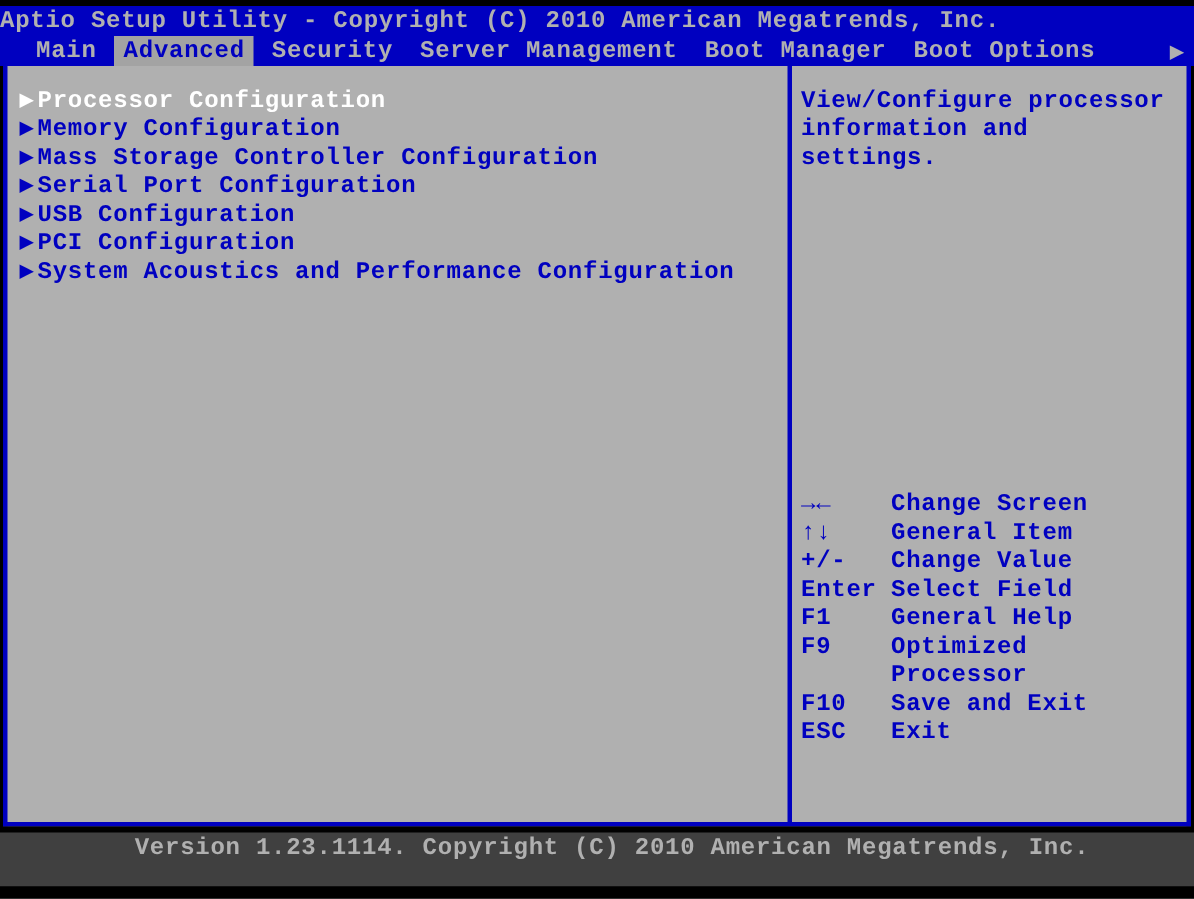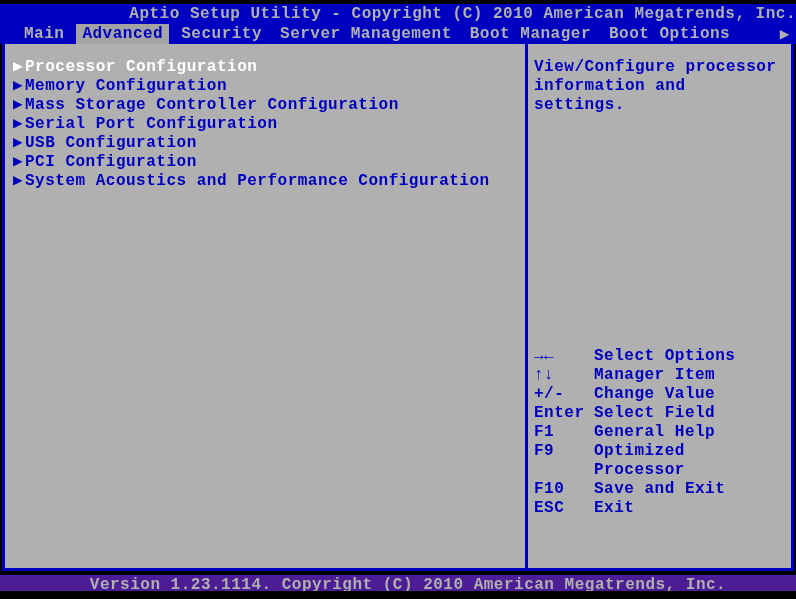--- a/index.html
+++ b/index.html
@@ -21,21 +21,21 @@
     flex-direction: column;
   }
   .black-bar {
     height: 4px;
     background: #000;
     width: 100%;
   }
   .title-bar {
     background: #0000c0;
     color: #b0b0b0;
-    text-align: right;
+    text-align: left;
     padding: 2px 0;
     height: 20px;
     line-height: 16px;
   }
   .tab-bar {
     background: #0000c0;
     color: #b0b0b0;
     height: 20px;
     display: flex;
     align-items: center;
@@ -98,24 +98,24 @@
   }
   .help-spacer { flex: 1; }
   .key-row {
     color: #0000c0;
     display: flex;
     line-height: 19px;
   }
   .key-key { width: 60px; }
   .key-label { flex: 1; }
   .footer {
-    background: #4c1d95;
+    background: #404040;
     color: #b0b0b0;
     text-align: center;
-    height: 16px;
+    height: 36px;
     line-height: 20px;
     padding-left: 20px;
   }
 </style>
 </head>
 <body>
 
 <div class="screen">
   <div class="black-bar"></div>
 
@@ -167,25 +167,25 @@
     </div>
 
     <div class="right-pane">
       <div class="help-text">View/Configure processor</div>
       <div class="help-text">information and settings.</div>
 
       <div class="help-spacer"></div>
 
       <div class="key-row">
         <span class="key-key">→←</span>
-        <span class="key-label">Select Options</span>
+        <span class="key-label">Change Screen</span>
       </div>
       <div class="key-row">
         <span class="key-key">↑↓</span>
-        <span class="key-label">Manager Item</span>
+        <span class="key-label">General Item</span>
       </div>
       <div class="key-row">
         <span class="key-key">+/-</span>
         <span class="key-label">Change Value</span>
       </div>
       <div class="key-row">
         <span class="key-key">Enter</span>
         <span class="key-label">Select Field</span>
       </div>
       <div class="key-row">

